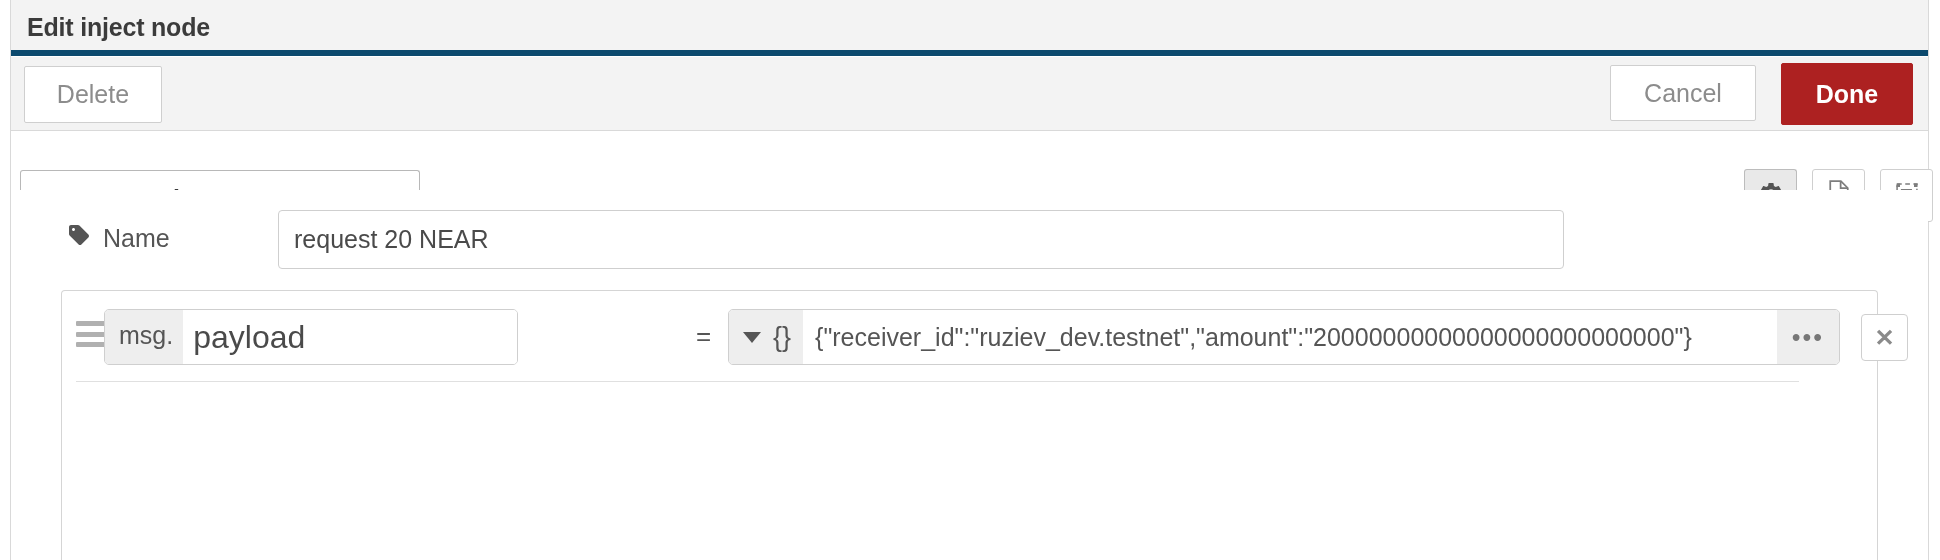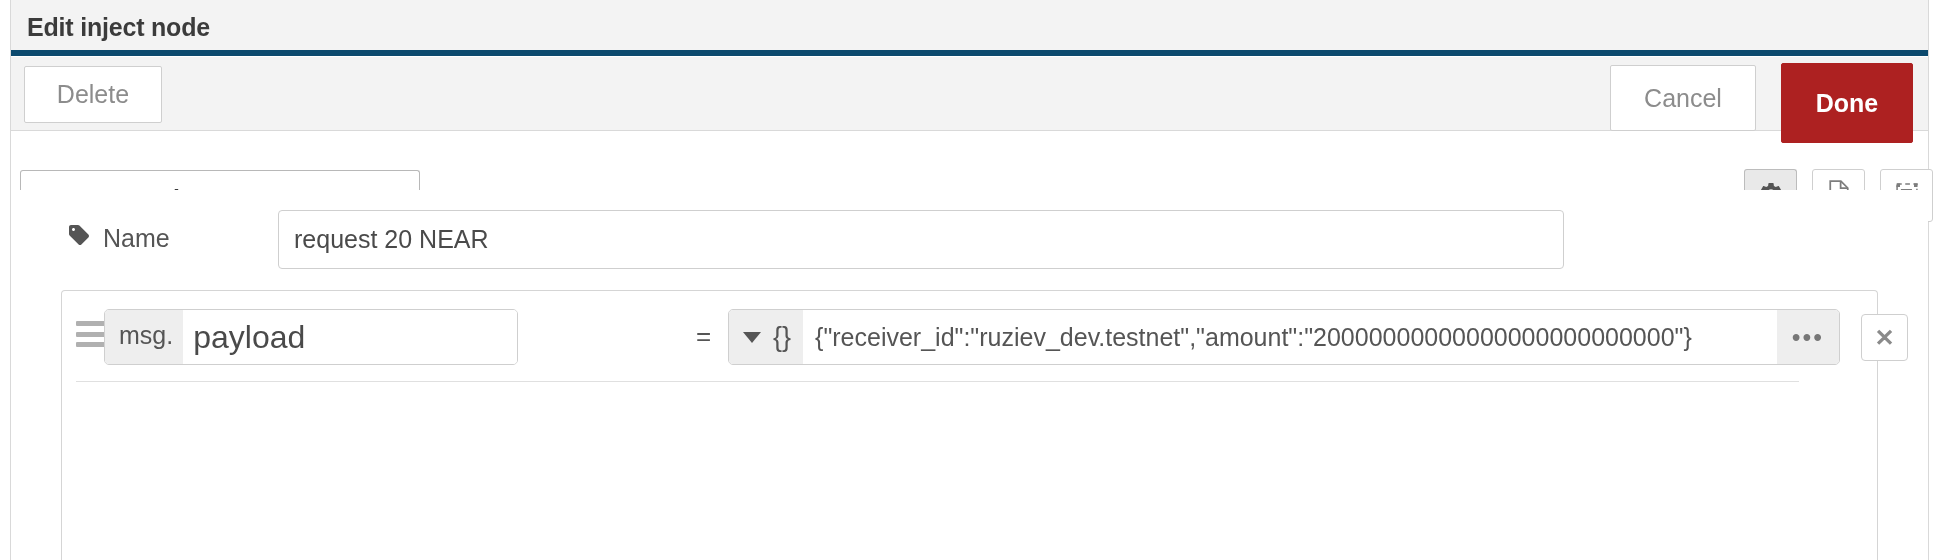--- a/index.html
+++ b/index.html
@@ -77,25 +77,25 @@
     border: 1px solid #cfcfcf;
     color: #8c8c8c;
     border-radius: 2px;
   }
   .btn-delete {
     left: 13px; top: 9px;
     width: 138px; height: 57px;
   }
   .btn-cancel {
     left: 1599px; top: 8px;
-    width: 146px; height: 66px;
+    width: 146px; height: 56px;
   }
   .btn-done {
     left: 1770px; top: 6px;
-    width: 132px; height: 80px;
+    width: 132px; height: 62px;
     background: #ad2121;
     border: 1px solid #ad2121;
     color: #ffffff;
     font-weight: bold;
   }
 
   
   .tabstrip {
     position: absolute;
     left: 11px; top: 132px;

